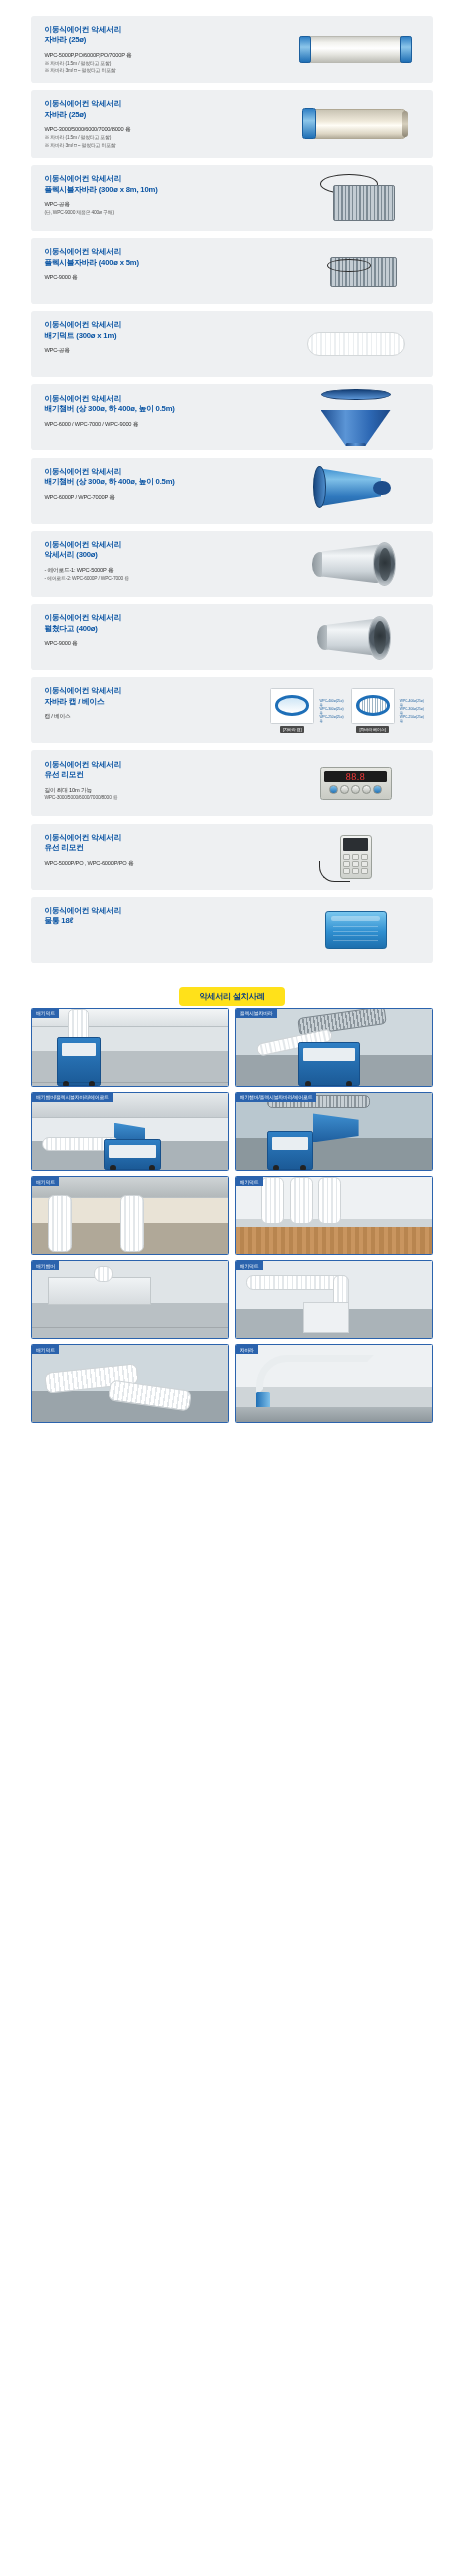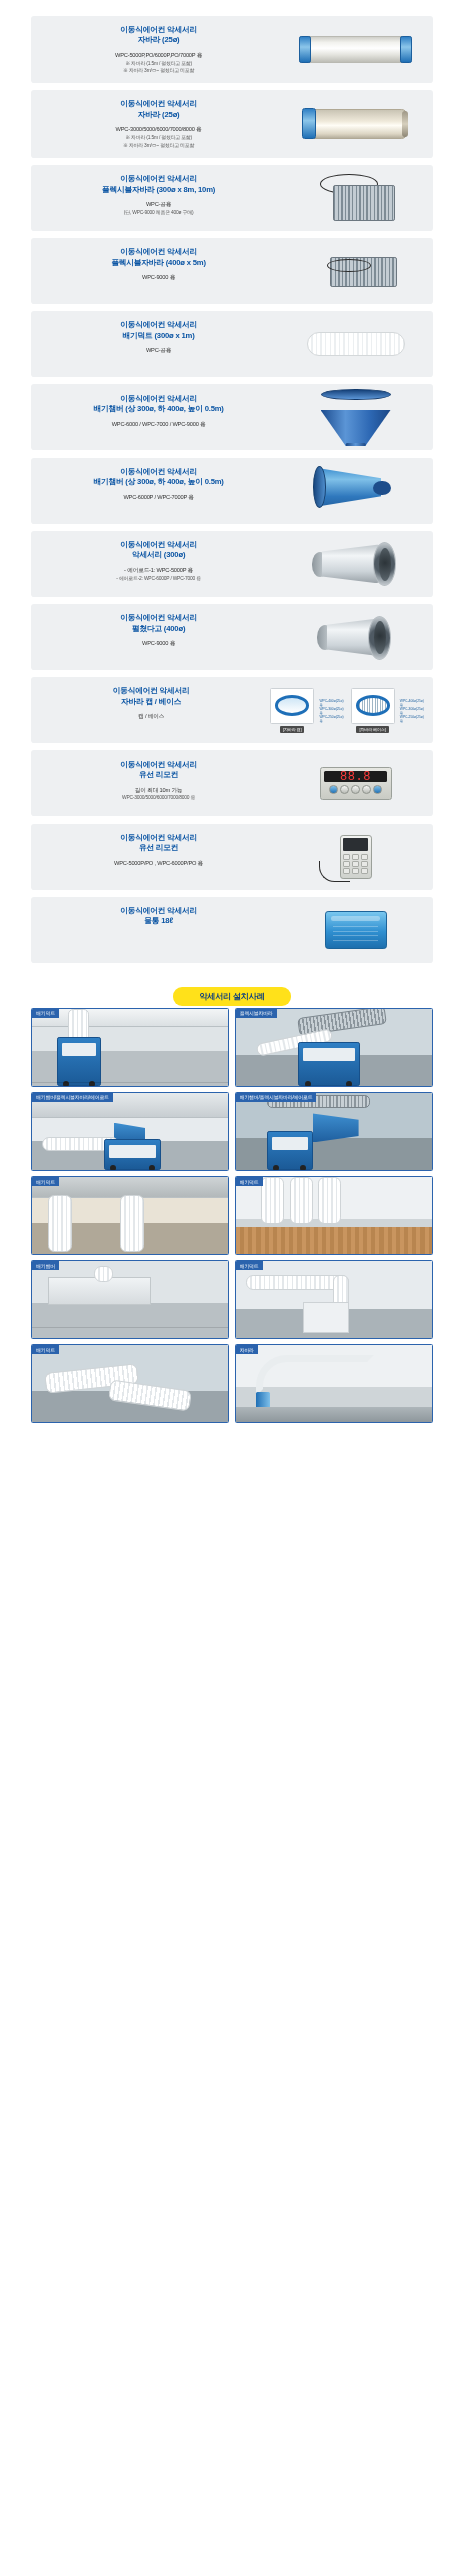--- a/index.html
+++ b/index.html
@@ -19,21 +19,20 @@
     border-radius:3.1px;
     margin-bottom:7.2px;
     min-height:66px;
     display:flex;
     align-items:stretch;
     overflow:hidden;
   }
   .prod-text {
     flex:1 1 auto;
     padding:9.3px 5.2px 8.2px 13.4px;
-    text-align:center;
   }
   .prod-title {
     color:#0b55a4;
     font-weight:bold;
     font-size:7.7px;
     line-height:1.35;
     margin:0 0 5.2px 0;
     letter-spacing:-0.2px;
   }
   .prod-title .t2 { display:block; }
@@ -177,21 +176,21 @@
   .spec-tag { font-size:3.3px;color:#1b5f9e;line-height:1.25;margin-top:1.5px;}
 
   
   .remote {
     width:72px;height:33px;background:linear-gradient(to bottom,#e6e7e2,#c9cbc4);
     border:1px solid #9ba09a;border-radius:2.6px;padding:3.1px;display:flex;flex-direction:column;gap:2.6px;
   }
   .remote-screen {
     height:11.3px;background:#1c1c1c;border-radius:1.5px;display:flex;align-items:center;justify-content:center;gap:3.1px;
   }
-  .seg { color:#ff3b3b;font-family:Liberation Mono, monospace;font-size:12px;letter-spacing:0.5px;}
+  .seg { color:#ff3b3b;font-family:Liberation Serif, serif;font-size:10px;letter-spacing:0.5px;}
   .remote-btns { display:flex;gap:2.1px;justify-content:center; }
   .rbtn { width:8.8px;height:8.8px;border-radius:50%;background:linear-gradient(to bottom,#f7f7f5,#b9bcb6);border:0.5px solid #8f938d;}
   .rbtn.blue { background:linear-gradient(to bottom,#7fc0ea,#2272b5); }
 
   .wired {
     width:32px;height:44px;background:linear-gradient(to bottom,#f2f3f1,#cfd2cd);
     border:1px solid #9ba09a;border-radius:3.1px;padding:2.6px;position:relative;
   }
   .wired-screen{height:13.4px;background:#2b2f33;border-radius:1px;}
   .wired-keys{margin-top:2.6px;display:grid;grid-template-columns:repeat(3,1fr);gap:1.5px;}
@@ -209,23 +208,23 @@
   .tank:before{
     content:"";position:absolute;left:5.2px;top:4.1px;right:5.2px;height:5.2px;border-radius:2.1px;
     background:rgba(255,255,255,.35);
   }
   .tank-lines{position:absolute;left:7.2px;right:7.2px;bottom:6.2px;height:15.5px;
     background:repeating-linear-gradient(to bottom,rgba(255,255,255,.28) 0 1px,transparent 1px 4.6px);}
 
   
   .gallery-wrap { padding:12.4px 31px 20.6px 31px; }
   .gallery-title {
-    margin:0 auto 2px auto; width:118px; text-align:center;
+    margin:0 auto 2px auto; width:106px; text-align:center;
     background:#ffe11a; color:#0b3e7f; font-weight:bold; font-size:8.2px;
-    padding:3.6px 0; border-radius:9px; letter-spacing:-0.3px;
+    padding:3.6px 0; border-radius:4px; letter-spacing:-0.3px;
   }
   .grid { display:grid; grid-template-columns:1fr 1fr; gap:5.2px; }
   .cell { border:1px solid #2b63ad; border-radius:1.5px; background:#fff; overflow:hidden; position:relative; }
   .cell-label {
     position:absolute; left:0; top:0; z-index:3;
     background:#2b63ad; color:#fff; font-size:4.9px; padding:1.5px 4.1px; letter-spacing:-0.2px;
   }
   .photo { height:77px; position:relative; overflow:hidden; }
 
   

